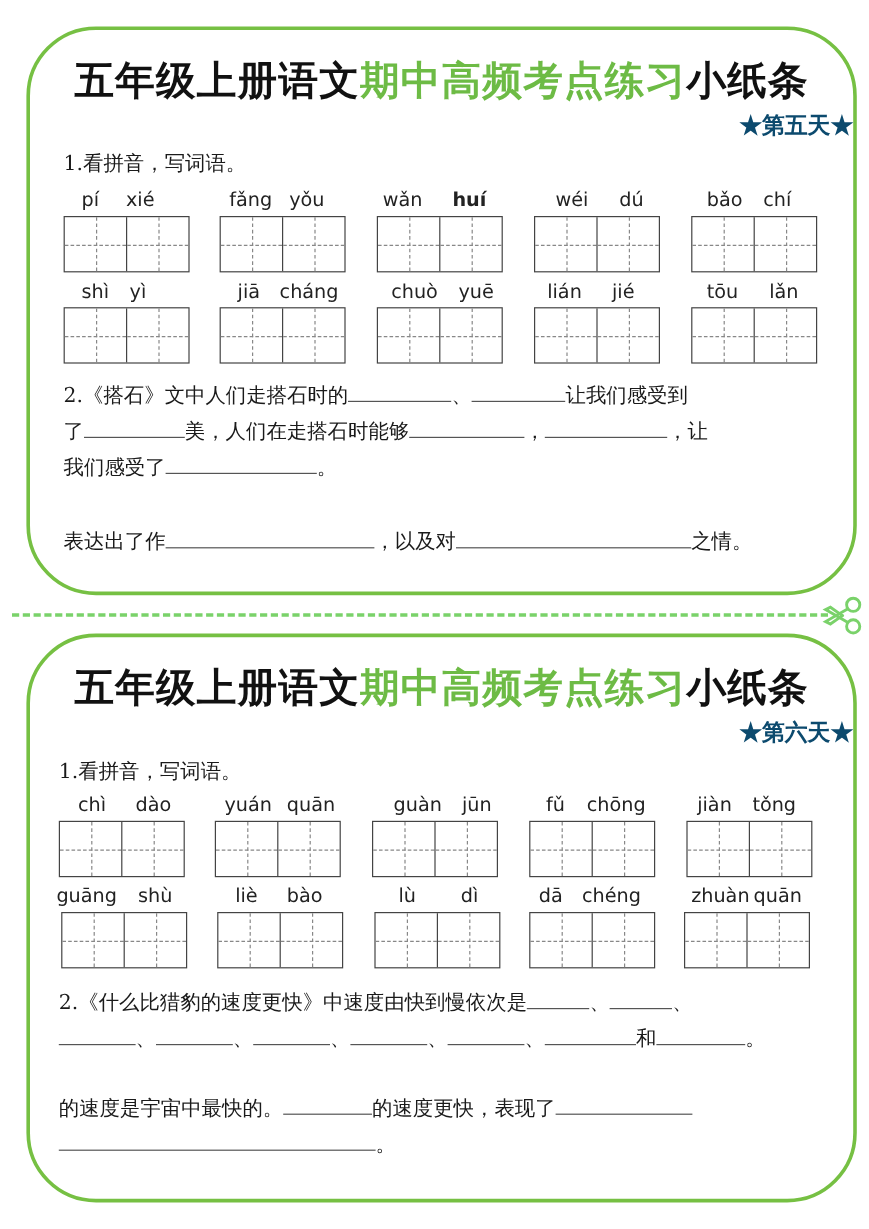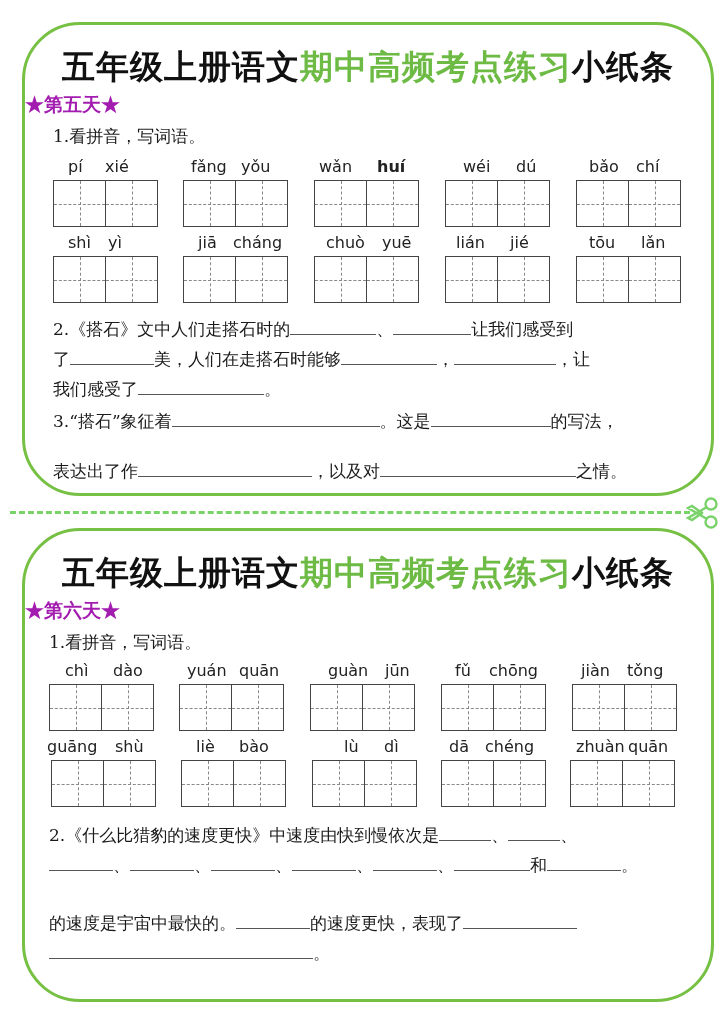--- a/index.html
+++ b/index.html
@@ -26,24 +26,24 @@
     font-size: 33px;
     letter-spacing: 1px;
     white-space: nowrap;
   }
   .title .blk { color: #111111; }
   .title .grn { color: #6dbb45; }
 
   .day {
     position: absolute;
     left: 0; right: 0;
-    text-align: left;
+    text-align: right;
     font-size: 19px;
     font-weight: bold;
-    color: #a21caf;
+    color: #0c4a6e;
     white-space: nowrap;
   }
 
   .qhead {
     position: absolute;
     font-size: 17px;
     color: #1a1a1a;
     white-space: nowrap;
   }
 
@@ -209,24 +209,21 @@
   <div class="line" style="left:28px; top:292px;">
     <span>2.《搭石》文中人们走搭石时的</span><span class="blank" style="width:86px;"></span><span>、</span><span class="blank" style="width:78px;"></span><span>让我们感受到</span>
   </div>
   <div class="line" style="left:28px; top:322px;">
     <span>了</span><span class="blank" style="width:84px;"></span><span>美，人们在走搭石时能够</span><span class="blank" style="width:96px;"></span><span>，</span><span class="blank" style="width:102px;"></span><span>，让</span>
   </div>
   <div class="line" style="left:28px; top:352px;">
     <span>我们感受了</span><span class="blank" style="width:126px;"></span><span>。</span>
   </div>
 
-  <div class="line" style="left:28px; top:384px;">
-    <span>3.“搭石”象征着</span><span class="blank" style="width:208px;"></span><span>。这是</span><span class="blank" style="width:120px;"></span><span>的写法，</span>
-  </div>
-  <div class="line" style="left:28px; top:434px;">
+  <div class="line" style="left:28px; top:414px;">
     <span>表达出了作</span><span class="blank" style="width:174px;"></span><span>，以及对</span><span class="blank" style="width:196px;"></span><span>之情。</span>
   </div>
 </div>
 
 <div class="cutline"></div>
 <svg class="scissors" viewBox="0 0 36 34">
   <g fill="none" stroke="#7ad26a" stroke-width="2.4">
     <circle cx="27" cy="8" r="5.5"></circle>
     <circle cx="27" cy="26" r="5.5"></circle>
     <path d="M23 11 L4 22 L8 24 L18 17"></path>
@@ -294,21 +291,21 @@
   </div>
   <div class="pinyin-group" style="left:156px; top:206px;">
     <span class="pinyin" style="left:15px;">liè</span>
     <span class="pinyin" style="left:58px;">bào</span>
     <div class="grid" style="top:23px;">
         <div class="cell"></div>
         <div class="cell"></div>
       </div>
   </div>
   <div class="pinyin-group" style="left:287px; top:206px;">
-    <span class="pinyin" style="left:20px;margin-left:12px;">lù</span>
+    <span class="pinyin" style="left:20px;">lù</span>
     <span class="pinyin" style="left:72px;">dì</span>
     <div class="grid" style="top:23px;">
         <div class="cell"></div>
         <div class="cell"></div>
       </div>
   </div>
   <div class="pinyin-group" style="left:416px; top:206px;">
     <span class="pinyin" style="left:8px;">dā</span>
     <span class="pinyin" style="left:44px;">chéng</span>
     <div class="grid" style="top:23px;">

